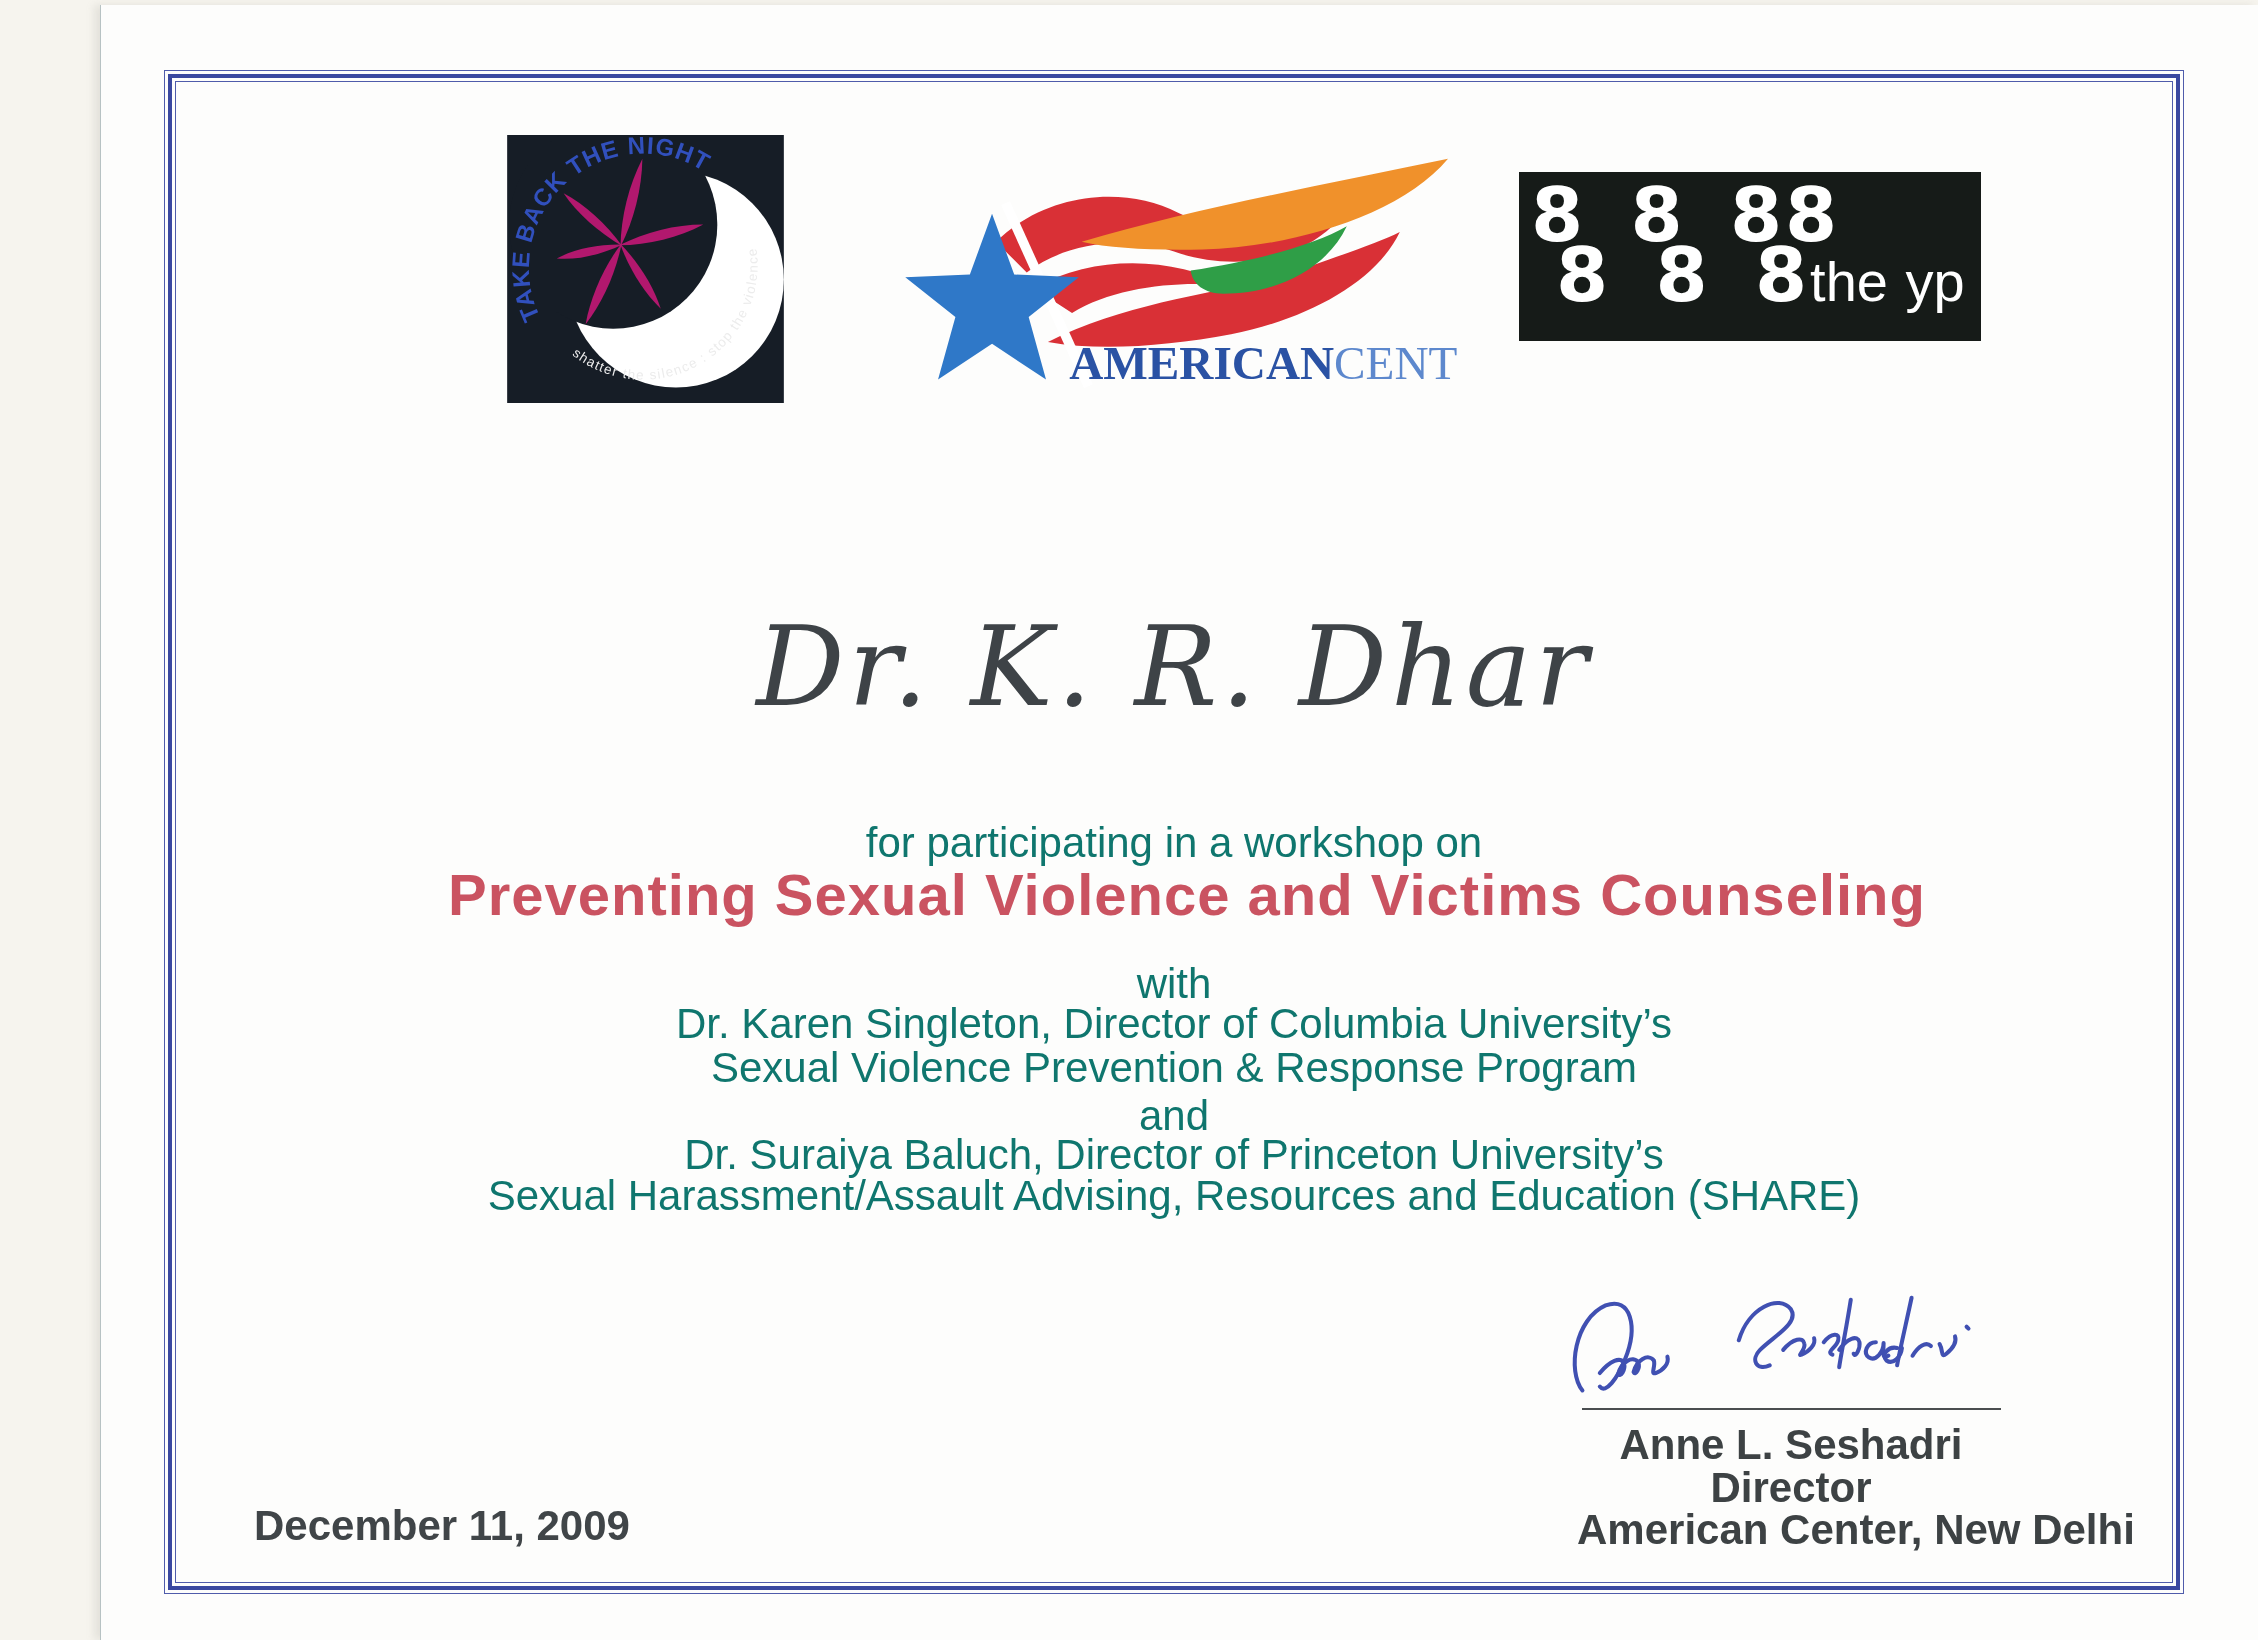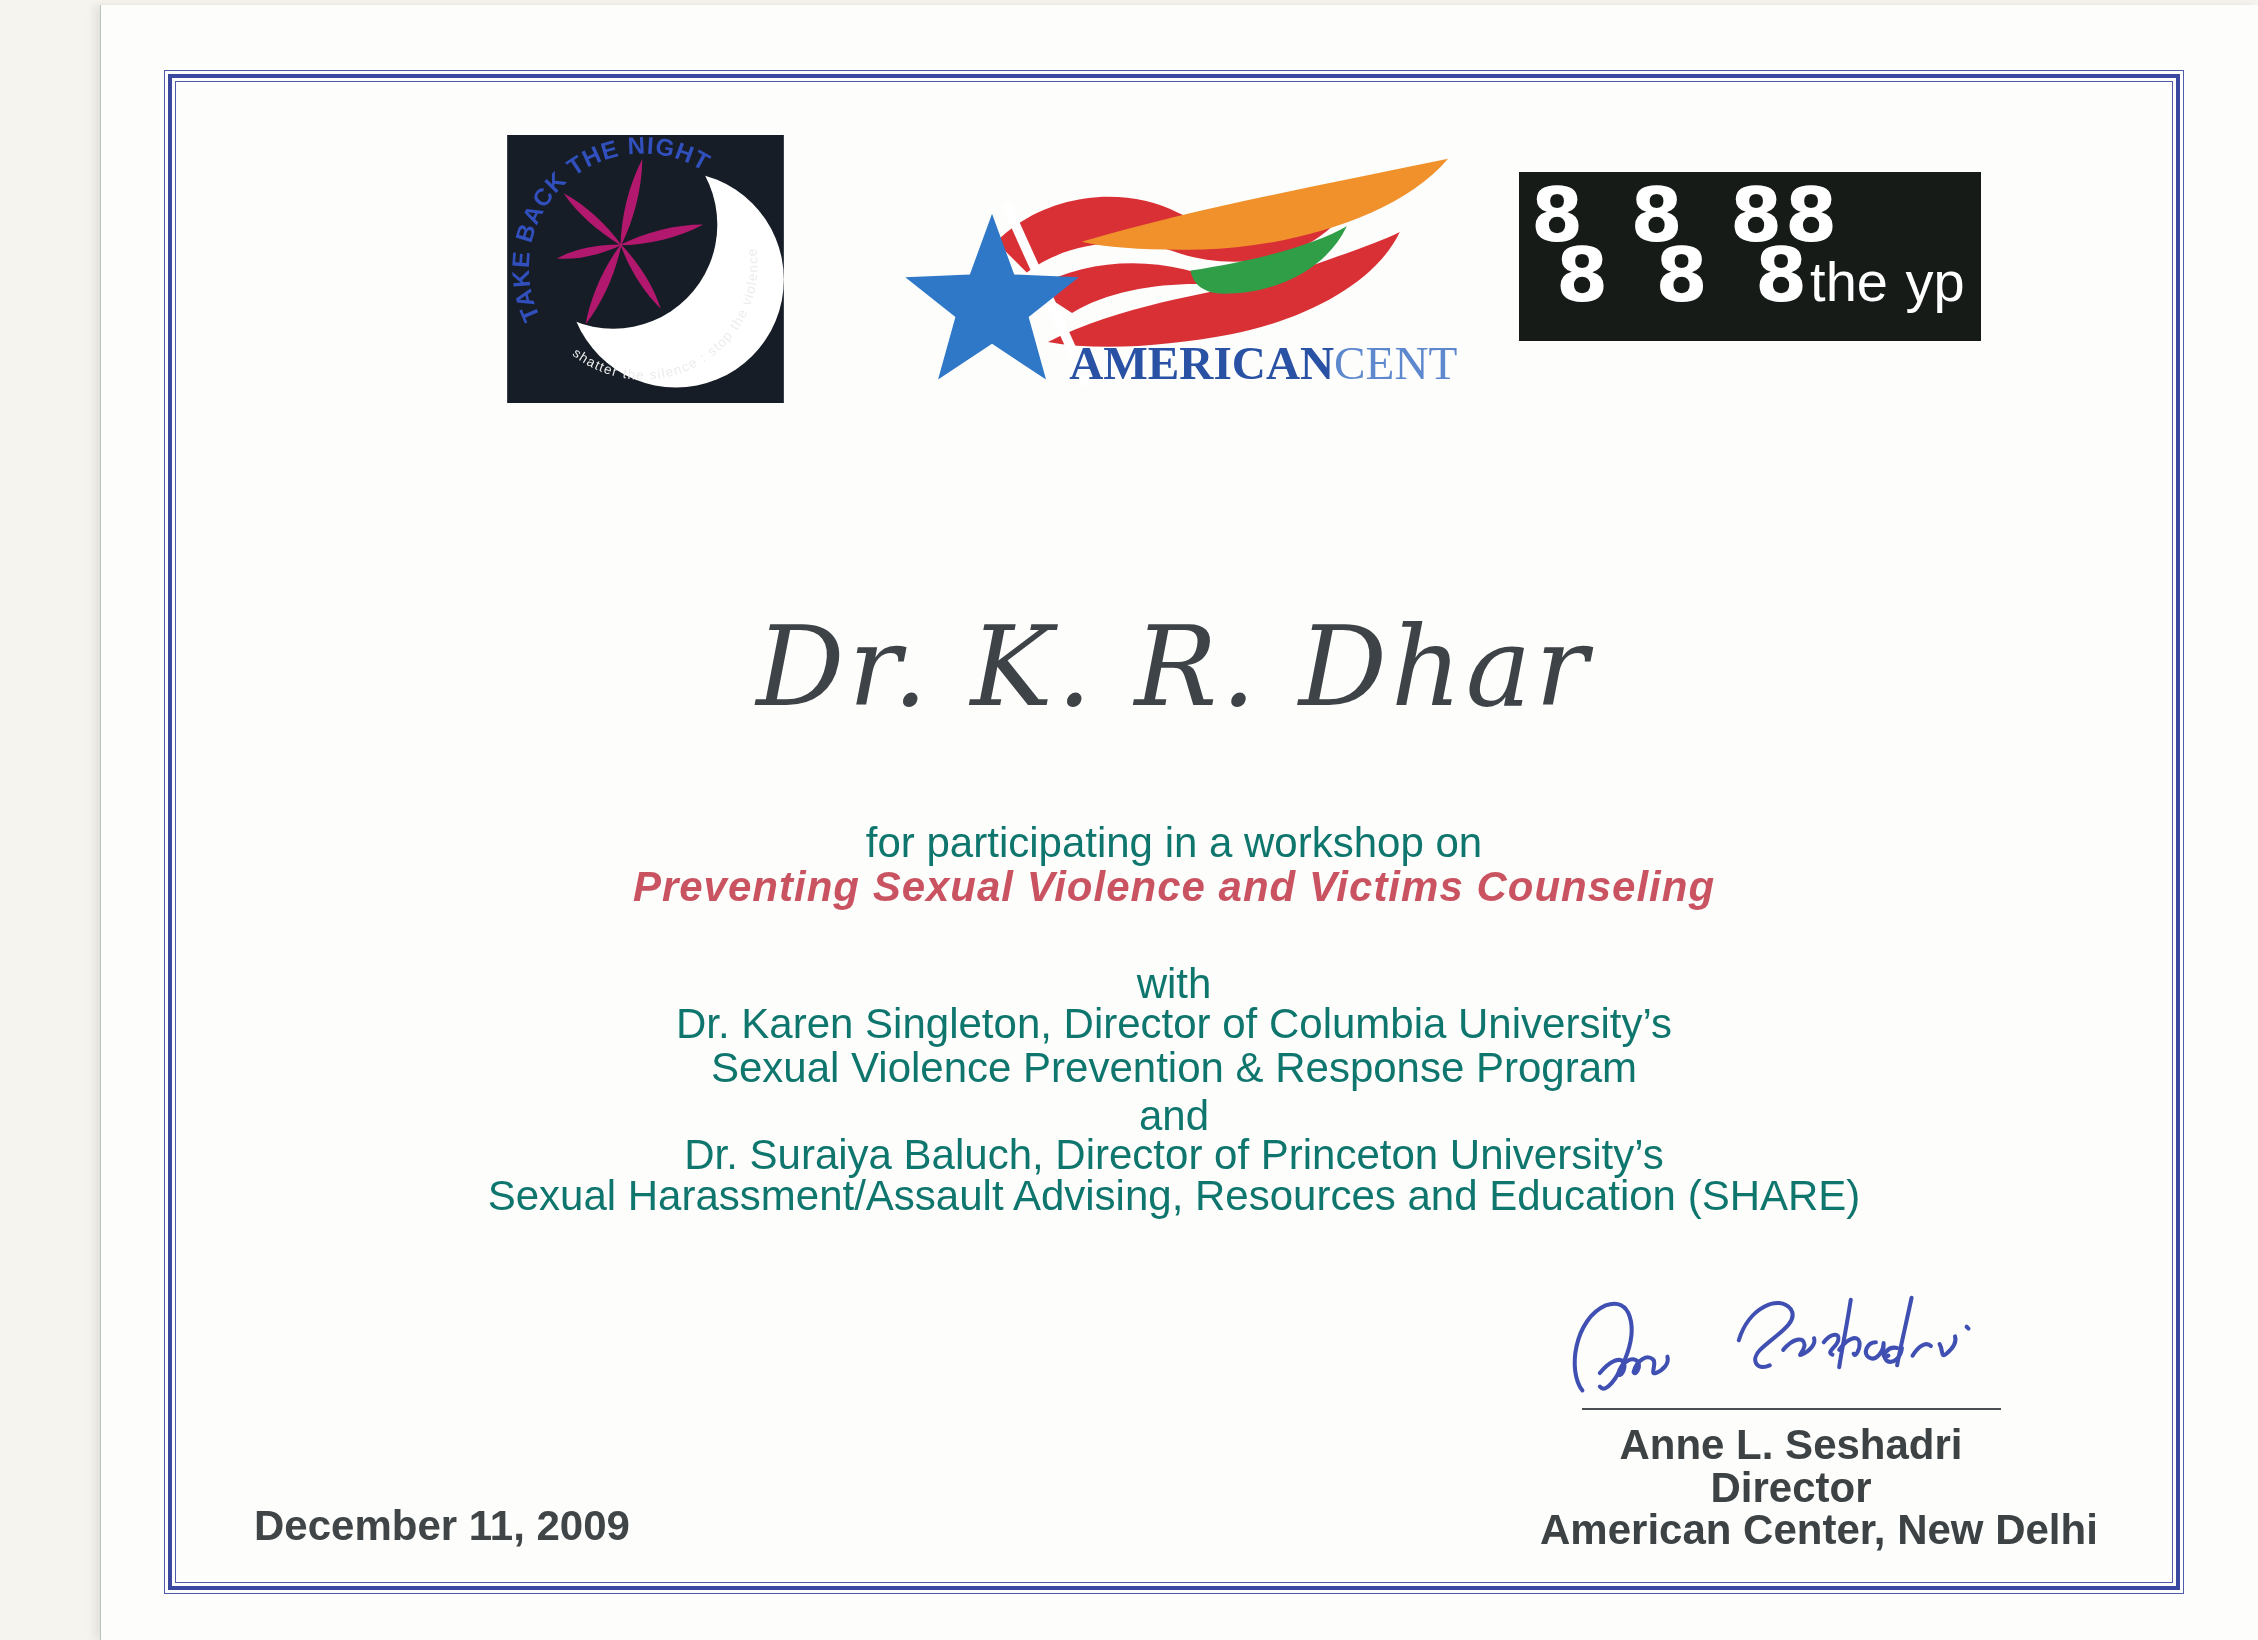--- a/index.html
+++ b/index.html
@@ -32,22 +32,22 @@
     color:#0f766e;font-size:42px;line-height:1.12;white-space:nowrap;
   }
   .presented{top:537px;color:#4c5255;}
   .recipient{
     top:606px;
     font-family:"DejaVu Serif",serif;font-style:italic;
     font-size:110px;color:#3e4347;letter-spacing:3.9px;
   }
   .participating{top:819px;}
   .workshop-title{
-    top:863px;font-size:42px;font-weight:bold;font-style:italic;
-    color:#ca5361;letter-spacing:1px;
+    top:863px;font-size:58px;font-weight:bold;
+    color:#ca5361;letter-spacing:1px;padding-left:13px;
   }
   .l-with{top:960px;}
   .l-f1a{top:1000px;}
   .l-f1b{top:1044px;}
   .l-and{top:1092px;}
   .l-f2a{top:1131px;}
   .l-f2b{top:1172px;}
   
   .tbtn-logo{position:absolute;left:507px;top:135px;width:277px;height:268px;}
   .ac-logo{position:absolute;left:903px;top:153px;width:555px;height:241px;}
@@ -75,21 +75,21 @@
   .sig-rule{
     position:absolute;left:42px;top:122px;width:419px;height:0;
     border-top:2.9px solid #4a4e50;
   }
   .sig-name,.sig-title,.sig-org{
     position:absolute;left:0;width:502px;text-align:center;
     font-weight:bold;color:#3d4244;white-space:nowrap;
   }
   .sig-name{top:135px;font-size:42px;}
   .sig-title{top:178px;font-size:42px;}
-  .sig-org{top:220px;font-size:42px;}
+  .sig-org{top:220px;font-size:42px;margin-left:37px;}
   .date{
     position:absolute;left:254px;top:1502px;
     font-weight:bold;font-size:42px;color:#404548;white-space:nowrap;
   }
 </style>
 </head>
 <body>
 
 <div class="scan">
 

